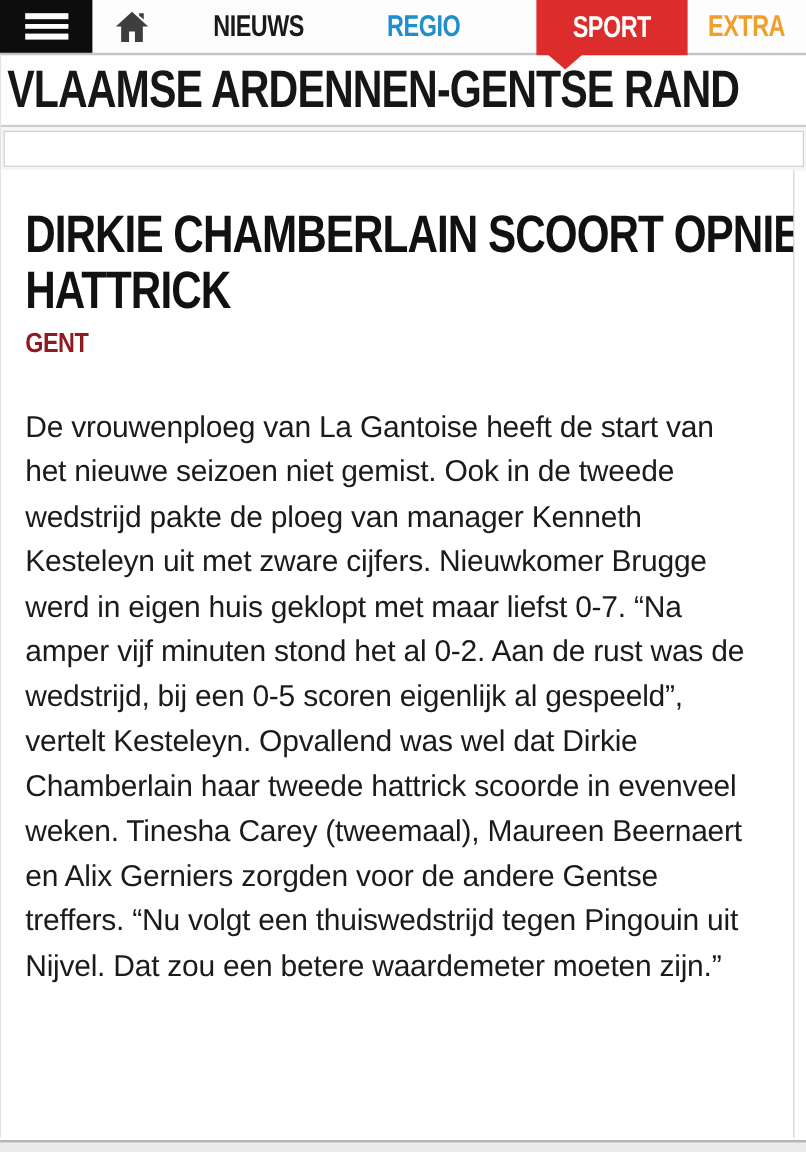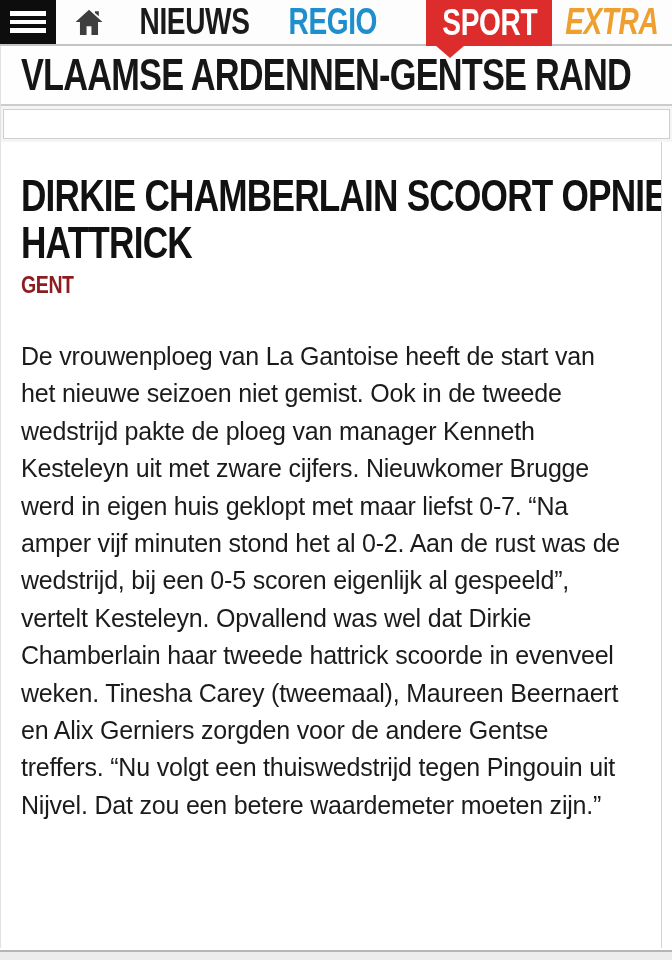--- a/index.html
+++ b/index.html
@@ -25,48 +25,48 @@
     width: 77px; height: 44px;
     background: #0d0d0d;
     display: flex; flex-direction: column; justify-content: center; align-items: center;
     gap: 4px; z-index: 2;
   }
   .menu-btn .bar { width: 36px; height: 4.5px; background: #ffffff; }
   .nav-items { flex: 1; display: flex; align-items: stretch; }
   .nav-item {
     display: flex; align-items: center; justify-content: center;
     height: 44px;
-    font-weight: bold; font-size: 36px; letter-spacing: -0.5px;
+    font-weight: bold; font-size: 25px; letter-spacing: -0.5px;
     z-index: 1;
   }
   .nav-item .lbl { display: inline-block; transform: scaleX(0.78); transform-origin: center; white-space: nowrap; }
   .nav-home   { width: 66px; }
   .nav-nieuws { width: 145px; color: #1a1a1a; }
   .nav-regio  { width: 130px; color: #1e8fcc; text-align: right; }
   .nav-sport  {
     width: 126px; color: #ffffff; background: #dd2c2c;
     position: relative; height: 46px; margin-left: 29px;
   }
   .nav-sport .tail {
     position: absolute; left: 9px; bottom: -12px;
     width: 0; height: 0; z-index: 5;
     border-left: 15px solid transparent;
     border-right: 15px solid transparent;
     border-top: 13px solid #dd2c2c;
   }
-  .nav-extra  { flex: 1; color: #ee9f2e; font-style: italic; }
+  .nav-extra  { flex: 1; color: #ee9f2e; }
   .home-icon-svg { width: 32px; height: 31px; display: block; }
 
   
   .below-nav { border-left: 1px solid #e2e2e2; }
   .section-head {
     height: 60px; background: #fefefe;
     border-bottom: 2px solid #cccccc;
     display: flex; align-items: center;
-    padding-left: 20px;
+    padding-left: 5px;
   }
   .section-title {
     font-weight: bold; font-size: 44px; color: #161616;
     letter-spacing: -1px; white-space: nowrap;
     transform: scaleX(0.78); transform-origin: left center;
   }
 
   
   .empty-band-wrap { padding: 3px 2px 3px 2px; background: #f5f5f5; }
   .empty-band {

